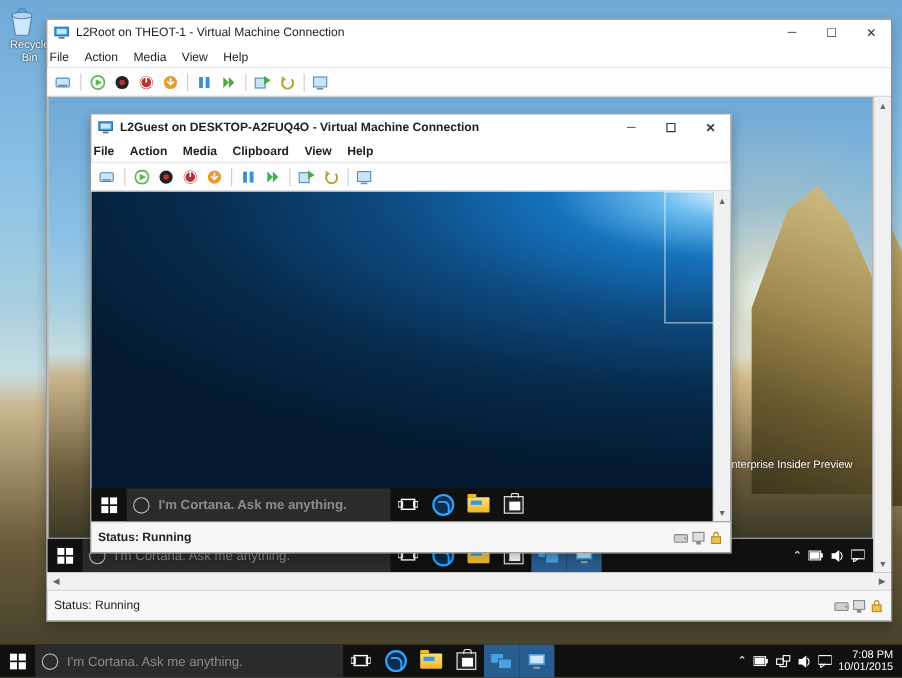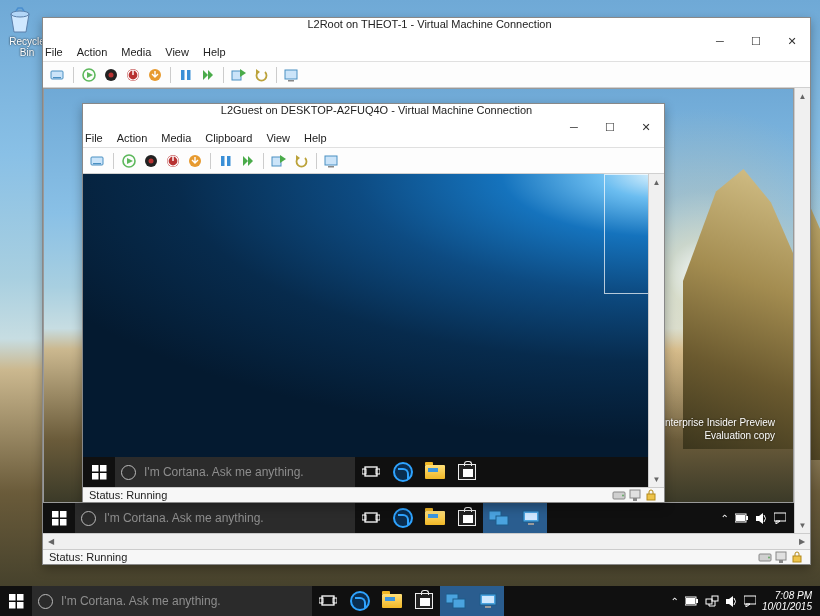--- a/index.html
+++ b/index.html
@@ -21,54 +21,54 @@
     position:absolute; left:0; right:0; height:30px; background:#101010; color:#ddd; display:flex; align-items:center;
   }
   .host-taskbar { bottom:0; }
   .guest-taskbar1 { position:relative; height:30px; }
   .tb-icon { width:32px; height:30px; display:flex; align-items:center; justify-content:center; color:#fff; }
   .cortana-box {
     display:flex; align-items:center; height:30px; background:#2b2b2b; padding:0 10px 0 6px; min-width:280px; color:#8d8d8d; font-size:12px; gap:8px;
   }
   .cortana-circle { width:15px; height:15px; border:1.5px solid #bbb; border-radius:50%; }
   .tb-right { margin-left:auto; display:flex; align-items:center; gap:6px; padding:0 8px; font-size:10px; color:#fff; }
-  .clock { text-align:right; line-height:11px; font-size:10px;font-style:italic; }
+  .clock { text-align:right; line-height:11px; font-size:10px; }
 
   
   .recyclebin { position:absolute; left:4px; top:4px; width:46px; text-align:center; color:#fff; font-size:10px; text-shadow:0 0 2px #000; }
   .recyclebin svg { width:32px; height:32px; }
 
   
   .vm-window {
     position:absolute; background:#fff; border:1px solid #888; box-shadow:0 4px 10px rgba(0,0,0,.3); display:flex; flex-direction:column;
   }
   .vm-outer { left:42px; top:17px; width:769px; height:548px; }
-  .vm-inner { left:82px; top:103px; width:583px; height:400px; }
-
-  .titlebar { height:24px; display:flex; align-items:center; padding:0 0 0 6px; font-size:11px; color:#222;flex-direction:column; }
+  .vm-inner { left:82px; top:103px; width:583px; height:400px;font-weight:bold; }
+
+  .titlebar { height:24px; display:flex; align-items:center; padding:0 0 0 6px; font-size:11px; color:#222; }
   .titlebar svg.appicon { width:14px; height:14px; margin-right:6px; }
   .titlecontrols { margin-left:auto; display:flex; }
   .titlecontrols .ctl { width:36px; height:22px; display:flex; align-items:center; justify-content:center; color:#333; font-size:11px; }
 
   .menubar { height:20px; display:flex; align-items:center; padding:0 2px; gap:14px; font-size:11px; color:#222; border-bottom:1px solid #e0e0e0; }
   .menubar span { cursor:default; }
 
   .toolbar { height:26px; display:flex; align-items:center; padding:0 6px; gap:4px; border-bottom:1px solid #d0d0d0; background:#fdfdfd; }
   .tb-btn { width:18px; height:18px; display:flex; align-items:center; justify-content:center; }
   .tb-sep { width:1px; height:16px; background:#ccc; margin:0 2px; }
 
   .vm-content { flex:1; position:relative; overflow:hidden; }
 
   .scrollbar-v { position:absolute; right:0; top:0; bottom:16px; width:16px; background:#f0f0f0; border-left:1px solid #ccc; display:flex; flex-direction:column; }
   .scrollbar-h { position:absolute; bottom:0; left:0; right:0; height:16px; background:#f0f0f0; border-top:1px solid #ccc; display:flex; }
   .sb-btn { width:100%; height:16px; display:flex; align-items:center; justify-content:center; color:#666; font-size:8px; }
   .sb-track { flex:1; }
   .sb-btn.h { width:16px; height:100%; }
 
-  .statusbar { height:15px; border-top:1px solid #ccc; font-size:11px; color:#222; display:flex; align-items:center; padding:0 6px; background:#00000008; }
+  .statusbar { height:28px; border-top:1px solid #ccc; font-size:11px; color:#222; display:flex; align-items:center; padding:0 6px; background:#00000008; }
   .status-icons { margin-left:auto; display:flex; gap:2px; align-items:center; }
   .status-icons svg { width:14px; height:14px; }
 
   
   .g1-desktop { position:absolute; inset:0 16px 46px 0; overflow:hidden;
     background:
       radial-gradient(circle at 88% 45%, rgba(255,255,255,.9) 0, rgba(255,230,180,.5) 5%, rgba(255,200,120,.2) 12%, transparent 24%),
       linear-gradient(180deg, #6fa9d6 0%, #89c0e6 30%, #a8cfe0 48%, #c7dde2 58%, #cbb88f 63%, #6a5b3a 85%, #3b3a28 100%);
     border:1px solid #999;
   }
@@ -202,21 +202,20 @@
         </svg>
       </div>
   </div>
 
   <div class="vm-content">
 
     <div class="g1-desktop">
       <div class="mountain"></div>
       <div class="g1-watermark">
         <div>Windows 10 Enterprise Insider Preview</div>
-        <div>Evaluation copy</div>
       </div>
     </div>
 
     <div style="position:absolute;left:0;right:16px;bottom:16px;height:30px;" class="guest-taskbar1">
       <div class="tb-icon">
         <svg width="15" height="15" viewBox="0 0 15 15">
             <rect width="6.5" height="6.5" fill="#fff"></rect>
             <rect x="8" width="6.5" height="6.5" fill="#fff"></rect>
             <rect y="8" width="6.5" height="6.5" fill="#fff"></rect>
             <rect x="8" y="8" width="6.5" height="6.5" fill="#fff"></rect>

